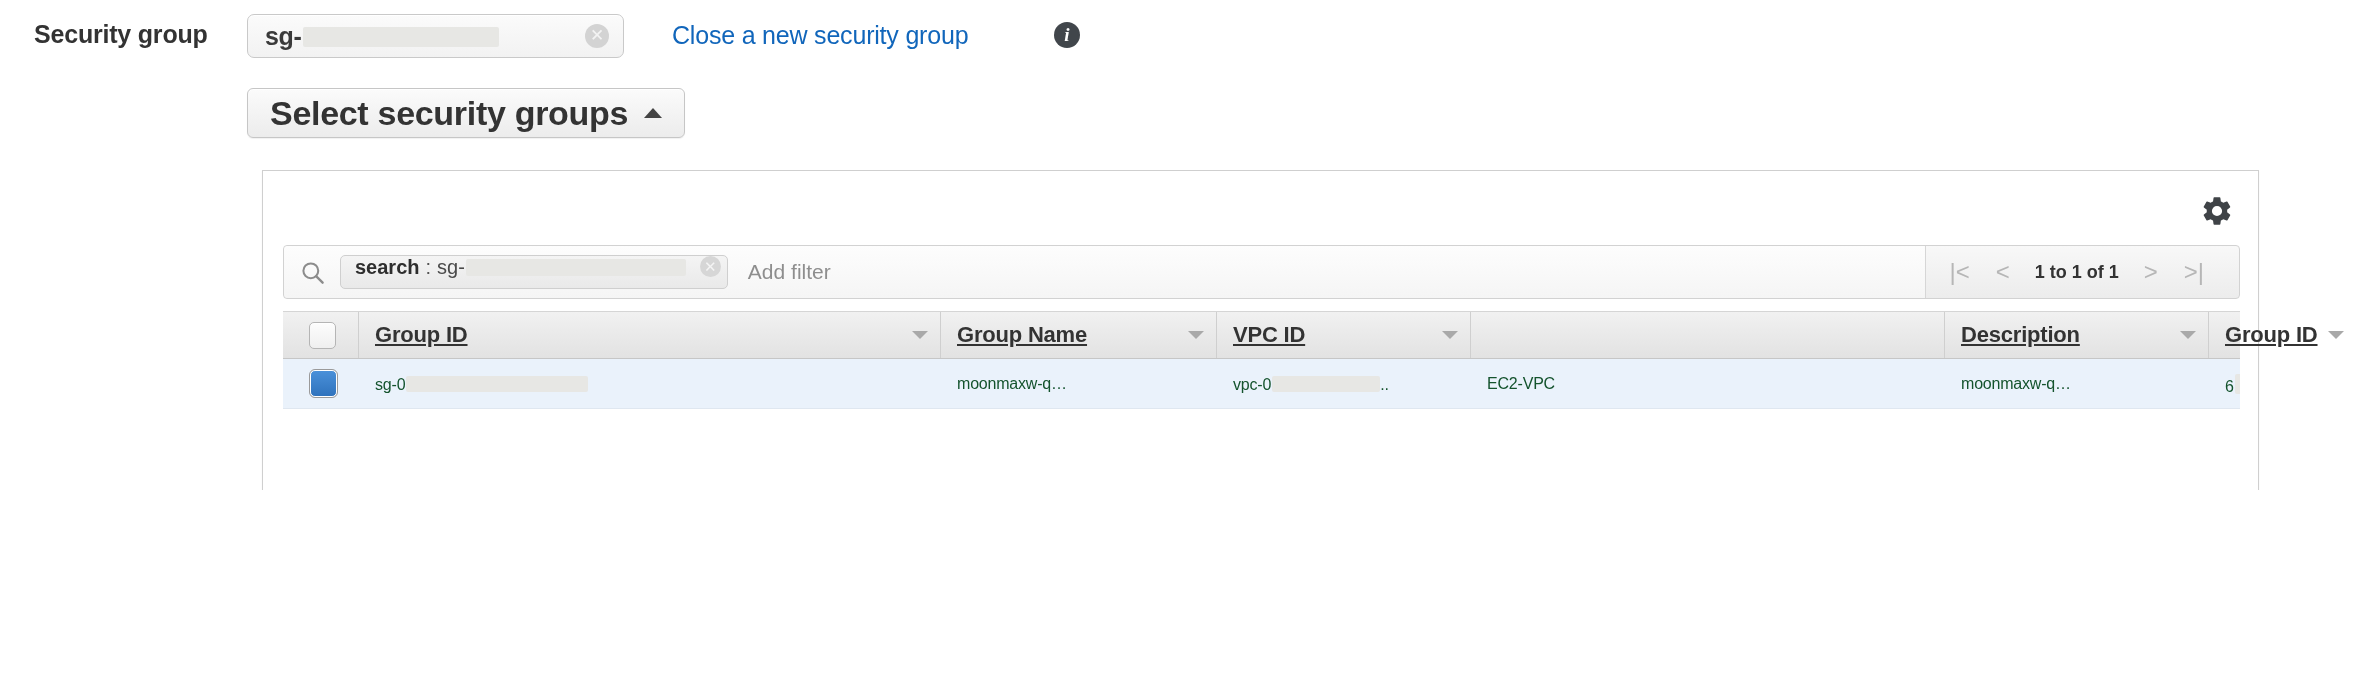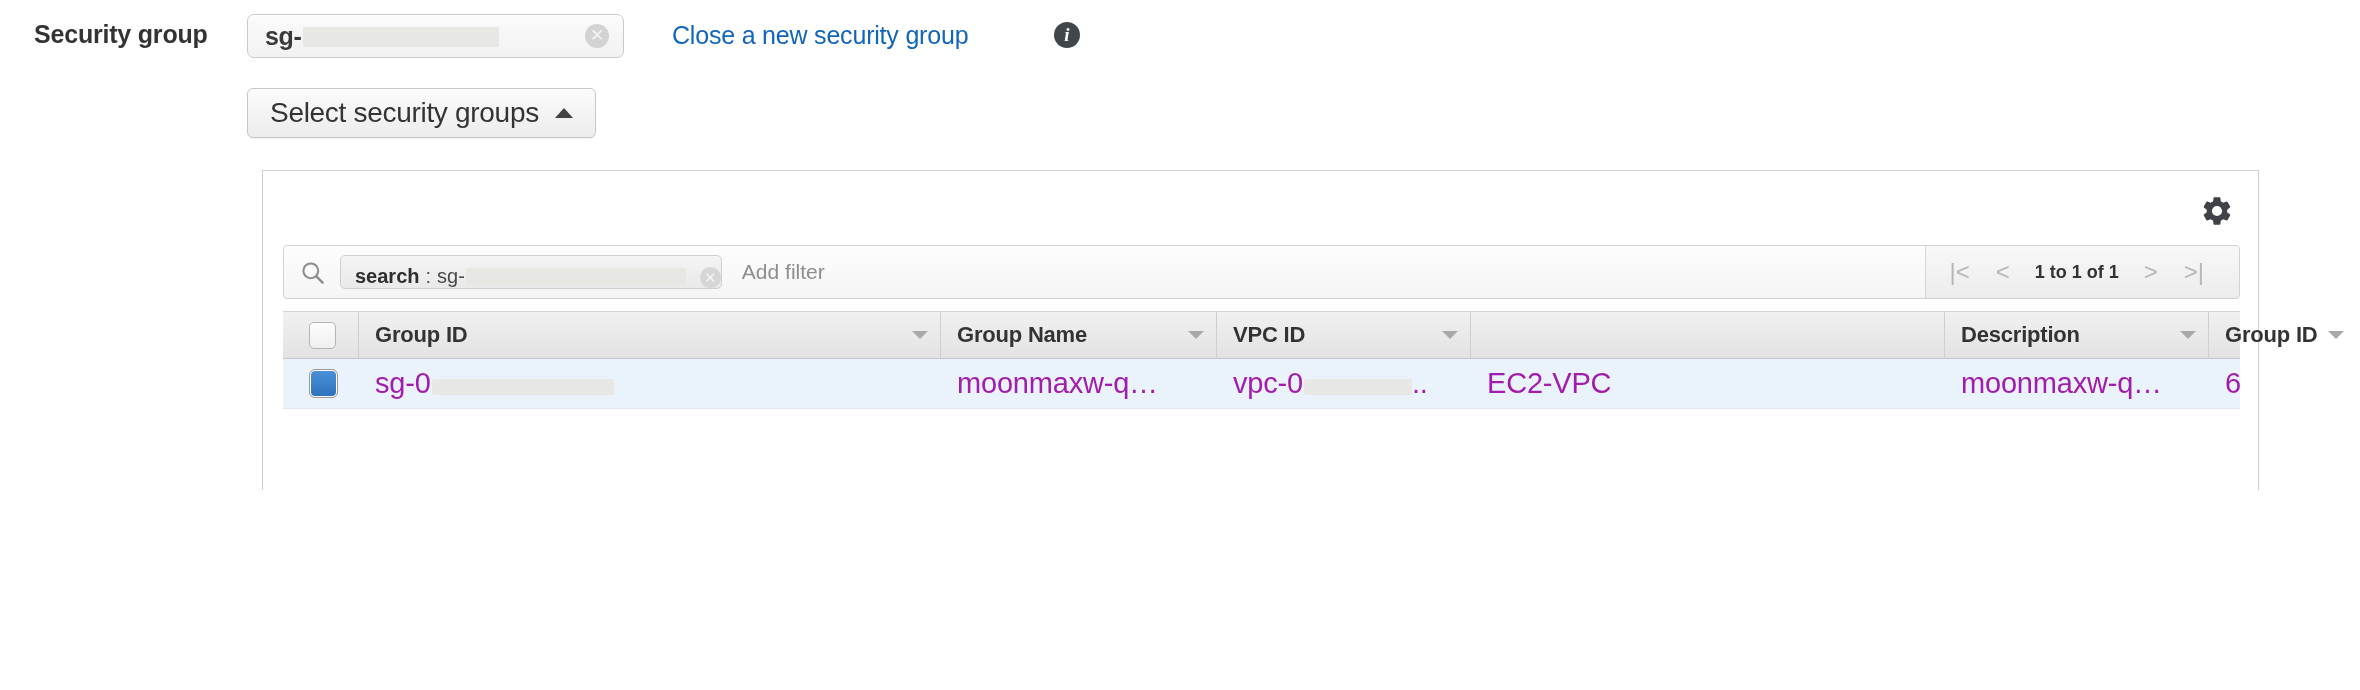--- a/index.html
+++ b/index.html
@@ -67,21 +67,21 @@
   
   .select-btn {
     position: absolute; left: 247px; top: 88px;
     height: 50px; padding: 0 22px;
     background: linear-gradient(to bottom, #fbfbfb 0%, #ececec 100%);
     border: 1px solid #c6c6c6; border-radius: 6px;
     box-shadow: inset 0 1px 0 #fff, 0 1px 1px rgba(0,0,0,0.06);
     display: flex; align-items: center; gap: 16px;
     cursor: pointer; user-select: none;
   }
-  .select-btn-label { font-size: 28px; font-weight: normal; color: #333; letter-spacing:-0.3px; white-space: nowrap;}
+  .select-btn-label { font-size: 34px; font-weight: bold; color: #333; letter-spacing:-0.3px; white-space: nowrap;}
   .caret-up {
     width: 0; height: 0;
     border-left: 9px solid transparent; border-right: 9px solid transparent;
     border-bottom: 10px solid #444;
   }
 
   
   .panel {
     position: absolute; left: 262px; top: 170px;
     width: 1997px; height: 495px;
@@ -105,24 +105,24 @@
   .search-zone {
     flex: 1 1 auto; height: 100%;
     display: flex; align-items: center; min-width: 0;
     border-right: 1px solid #d6d6d6;
     background: linear-gradient(to bottom, #fdfdfd 0%, #f5f5f5 100%);
     border-radius: 4px 0 0 4px;
   }
   .search-icon-box { width: 56px; display: flex; align-items:center; justify-content:center; flex: 0 0 56px;}
   .search-icon-box svg { width: 27px; height: 27px; }
   .search-token {
-    height: 34px; display: flex; align-items: flex-end;
+    height: 34px; display: flex; align-items: flex-start;
     background: linear-gradient(to bottom, #f4f4f4 0%, #e9e9e9 100%);
     border: 1px solid #cfcfcf; border-radius: 5px;
-    padding: 0 0 0 14px; position: relative; gap: 0px;
+    padding: 0 6px 0 14px; position: relative; gap: 0px;
     max-width: 470px;
   }
   .search-token-label { font-size: 20px; font-weight: bold; color: #2e2e2e; white-space: nowrap; }
   .search-token-value { font-size: 20px; color: #4a4a4a; white-space: nowrap; display:flex; align-items:baseline;}
   .token-x {
     width: 21px; height: 21px; border-radius: 50%;
     background: #d6d6d6; color: #f4f4f4; font-size: 15px; line-height: 21px;
     text-align: center; margin-left: 14px; cursor: pointer; user-select: none; flex: 0 0 21px;
   }
   .add-filter {
@@ -147,21 +147,21 @@
     display: flex; align-items: stretch; height: 48px;
     background: linear-gradient(to bottom, #f1f1f1 0%, #e2e2e2 100%);
     border-top: 1px solid #d5d5d5; border-bottom: 1px solid #c6c6c6;
   }
   .th {
     display: flex; align-items: center; justify-content: space-between;
     border-right: 1px solid #cfcfcf;
     padding: 0 12px 0 16px; min-width: 0;
   }
   .th:last-child { border-right: none; }
-  .th-label { font-size: 22px; font-weight: bold; color: #333; white-space: nowrap; letter-spacing:-0.2px;}
+  .th-label { font-size: 22px; font-weight: bold; color: #333; white-space: nowrap; letter-spacing:-0.2px;text-decoration:underline;}
   .th-caret {
     width: 0; height: 0; margin-left: 10px;
     border-left: 8px solid transparent; border-right: 8px solid transparent;
     border-top: 8px solid #a9a9a9; flex: 0 0 auto;
   }
   .th-check { flex: 0 0 76px; display: flex; align-items: center; justify-content: center; border-right: 1px solid #cfcfcf;}
   .cb-empty {
     width: 27px; height: 27px; border-radius: 5px;
     background: linear-gradient(to bottom,#fdfdfd,#efefef);
     border: 1px solid #b5b5b5; box-shadow: inset 0 1px 0 #fff;
@@ -173,21 +173,21 @@
     border: 1px solid #ffffff; outline: 1px solid #9a9a9a;
     box-shadow: 0 0 0 1px rgba(0,0,0,0.05);
     cursor: pointer;
   }
   .trow {
     display: flex; align-items: stretch; height: 50px;
     background: #eaf2fb; border-bottom: 1px solid #dfe7f0;
   }
   .td {
     display: flex; align-items: center; padding: 0 12px 0 16px;
-    font-size: 29px; color: #a21caf; white-space: nowrap; min-width: 0; overflow: hidden;
+    font-size: 16px; color: #14532d; white-space: nowrap; min-width: 0; overflow: hidden;
     letter-spacing: -0.2px;
   }
   .td-check { flex: 0 0 76px; display:flex; align-items:center; justify-content:center; }
   .cell-inner { display: flex; align-items: baseline; }
 
   
   .c-gid   { flex: 0 0 582px; }
   .c-gname { flex: 0 0 276px; }
   .c-vpc   { flex: 0 0 254px; }
   .c-blank { flex: 0 0 474px; }

